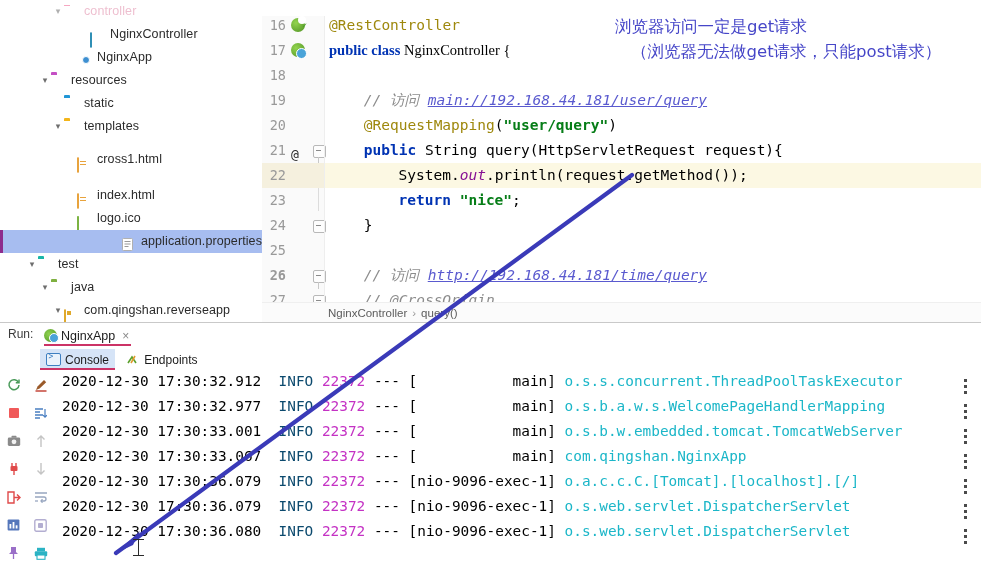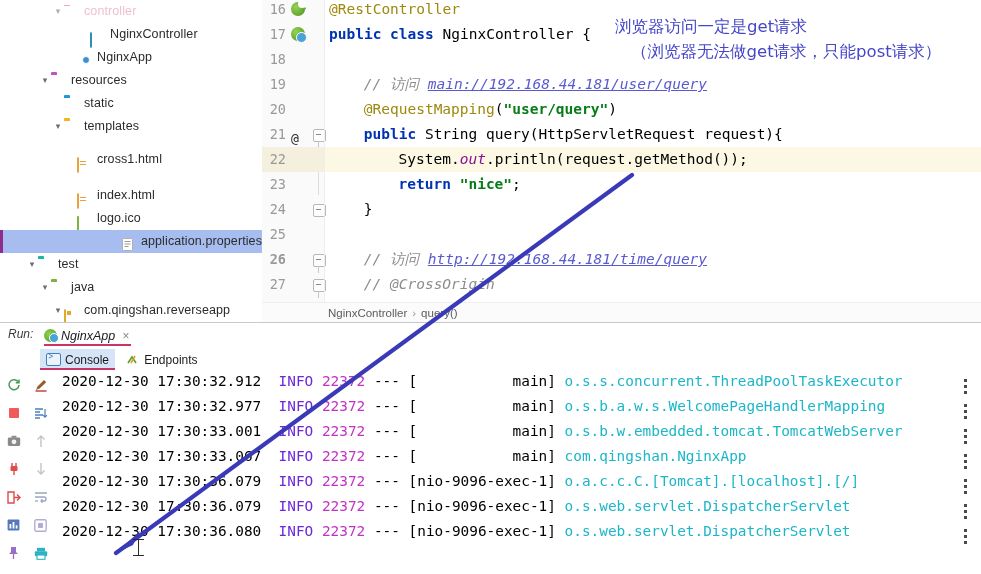--- a/index.html
+++ b/index.html
@@ -70,21 +70,21 @@
   .htmlico::after{content:"";position:absolute;left:1.5px;top:3px;width:6px;height:1.4px;background:#e8a33d;box-shadow:0 3px 0 #e8a33d;}
   .imgico{
     width:12px;height:11px;background:#9ccc65;border:1px solid #7cb342;border-radius:1px;
     position:relative;top:1px;
   }
   .imgico::after{content:"";position:absolute;left:2px;top:5px;width:3px;height:3px;background:#fff;box-shadow:4px -2px 0 #fff;}
   .propico{width:14px;height:13px;position:relative;top:1px;}
 
   
   #editor{
-    position:absolute;left:262px;top:0;width:719px;height:322px;
+    position:absolute;left:262px;top:16px;width:719px;height:322px;
     background:#ffffff;overflow:hidden;
   }
   #gutter{
     position:absolute;left:0;top:0;width:62px;height:322px;background:#fafafa;
   }
   #gutter-sep{position:absolute;left:62px;top:0;width:1px;height:322px;background:#eeeeee;}
   .gline{
     position:absolute;left:0;width:62px;height:25px;line-height:25px;
     font-family:"DejaVu Sans Mono","Liberation Mono",monospace;
     font-size:13.5px;color:#999999;text-align:right;
@@ -138,21 +138,21 @@
     color:#4646c8;font-size:16.5px;line-height:25px;
     font-family:"DejaVu Sans", sans-serif;white-space:nowrap;
   }
   #annot .l2{padding-left:16px;}
 
   
   #console-area{
     position:absolute;left:0;top:322px;width:981px;height:252px;background:#fff;
     border-top:1px solid #c9c9c9;
   }
-  #run-tabbar{position:absolute;left:0;top:0;width:981px;height:24px;font-style:italic;}
+  #run-tabbar{position:absolute;left:0;top:0;width:981px;height:24px;}
   #run-label{position:absolute;left:8px;top:4px;font-size:12px;color:#3c3c3c;}
   #run-tab{
     position:absolute;left:40px;top:2px;height:21px;display:flex;align-items:center;
     padding:0 4px;
   }
   #run-tab .ul{position:absolute;left:4px;right:2px;bottom:0;height:2px;background:#cc3366;}
   .runconf-ico{
     width:13px;height:13px;margin-right:4px;position:relative;display:inline-block;
     background:radial-gradient(circle at 38% 38%,#8fd14f 0%,#5aa02c 80%);border-radius:50%;
   }
@@ -179,21 +179,21 @@
   #tbar2{position:absolute;left:27px;top:48px;width:27px;height:204px;}
   .tbtn{width:27px;height:28px;display:flex;align-items:center;justify-content:center;}
 
   
   #log{
     position:absolute;left:54px;top:48px;width:927px;height:204px;overflow:hidden;
     font-family:"DejaVu Sans Mono","Liberation Mono",monospace;
     font-size:14.4px;line-height:25px;color:#000;white-space:pre;
   }
   .logline{position:absolute;left:8px;height:25px;white-space:pre;}
-  .c-info{color:#6d28d9;}
+  .c-info{color:#0c4a6e;}
   .c-pid{color:#c432c4;}
   .c-cls{color:#1bb6c8;}
   .c-blk{color:#000;}
 
   
   #scroll-marks{position:absolute;right:14px;top:48px;width:6px;height:204px;}
   .smark{position:absolute;right:0;width:3px;height:3px;background:#5a5a5a;}
 
   
   #blue-line{position:absolute;left:0;top:0;width:981px;height:574px;pointer-events:none;}
@@ -359,21 +359,21 @@
         </div>
         <div class="gline" style="top: 297px;">
           <span class="gnum">28</span>
           <span class="gmark"></span>
           <span class="fold open" style="position: absolute; left: 51px; top: 7px;"></span>
         </div>
       </div>
     <div id="gutter-sep"></div>
     <div id="code-body">
         <div class="code-line" style="top: -3px; padding-left: 4px;"><span class="ann">@RestController</span></div>
-        <div class="code-line" style="top: 22px; padding-left: 4px;"><span class="kw">public </span><span class="kw">class </span><span class="plain">NginxController {</span></div>
+        <div class="code-line" style="top: 22px; padding-left: 4px; font-family: Liberation Serif, serif;"><span class="kw">public </span><span class="kw">class </span><span class="plain">NginxController {</span></div>
         <div class="code-line" style="top: 47px; padding-left: 4px;"></div>
         <div class="code-line" style="top: 72px; padding-left: 38.8px;"><span class="cmt">// 访问 </span><span class="lnk">main://192.168.44.181/user/query</span></div>
         <div class="code-line" style="top: 97px; padding-left: 38.8px;"><span class="ann">@RequestMapping</span><span class="plain">(</span><span class="str">"user/query"</span><span class="plain">)</span></div>
         <div class="code-line" style="top: 122px; padding-left: 38.8px;"><span class="kw">public </span><span class="plain">String query(HttpServletRequest request){</span></div>
         <div class="hl-line" style="top: 147px;"></div>
         <div class="code-line" style="top: 147px; padding-left: 73.6px;"><span class="plain">System.</span><span class="fld-it">out</span><span class="plain">.println(request.getMethod());</span></div>
         <div class="code-line" style="top: 172px; padding-left: 73.6px;"><span class="kw">return </span><span class="str">"nice"</span><span class="plain">;</span></div>
         <div class="code-line" style="top: 197px; padding-left: 38.8px;"><span class="plain">}</span></div>
         <div class="code-line" style="top: 222px; padding-left: 4px;"></div>
         <div class="code-line" style="top: 247px; padding-left: 38.8px;"><span class="cmt">// 访问 </span><span class="lnk">http://192.168.44.181/time/query</span></div>

